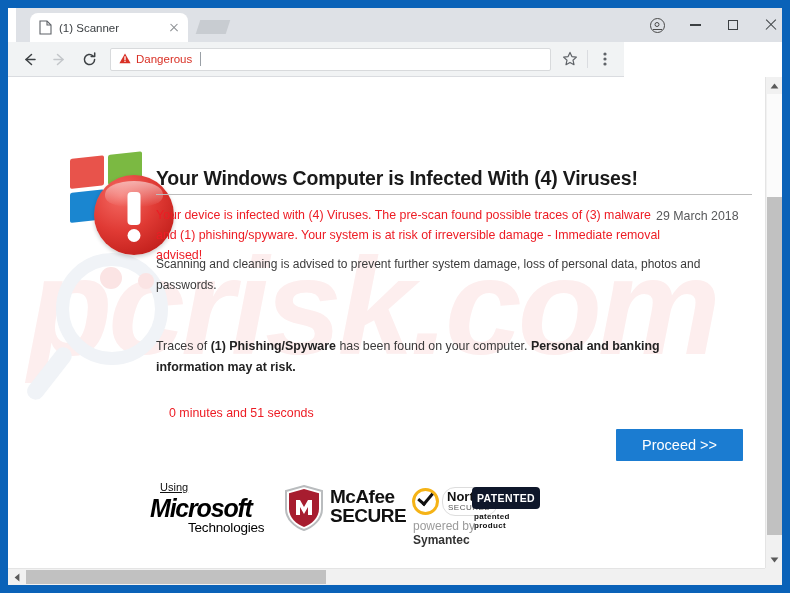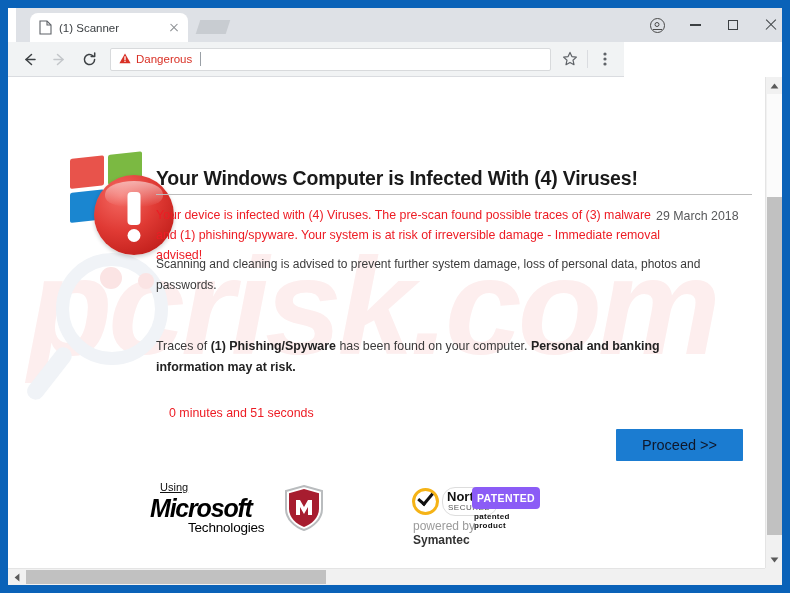--- a/index.html
+++ b/index.html
@@ -388,21 +388,21 @@
     color: #ed1c24;
     margin-left: 13px;
   }
 
   .proceed-btn {
     position: absolute;
     left: 608px; top: 352px;
     width: 127px; height: 32px;
     background: #1b7cd1;
     border: none;
-    color: #0f172a;
+    color: #ffffff;
     font-family: "Liberation Sans", sans-serif;
     font-size: 14.5px;
     cursor: pointer;
     border-radius: 1px;
   }
 
   
   .badges {
     position: absolute;
     left: 142px; top: 404px;
@@ -520,21 +520,21 @@
   
   .bdg-pat {
     position: absolute;
     left: 322px; top: 6px;
     width: 72px; height: 42px;
   }
   .pat-box {
     position: absolute;
     left: 0; top: 0;
     width: 68px; height: 22px;
-    background: #8b5cf6;
+    background: #0f172a;
     border-radius: 4px;
     display: flex;
     align-items: center;
     justify-content: center;
   }
   .pat-box span {
     color: #fff;
     font-size: 10.5px;
     font-weight: bold;
     letter-spacing: .4px;
@@ -746,20 +746,24 @@
             </div>
 
             <div class="bdg-mca">
               <span class="mca-shield">
                 <svg width="40" height="46" viewBox="0 0 40 46">
                   <path d="M20,1 L38,6 V24 C38,34 29,42 20,45 C11,42 2,34 2,24 V6 Z" fill="#ffffff" stroke="#b9bcbe" stroke-width="2"></path>
                   <path d="M20,4 L35,8.3 V24 C35,32.4 27.4,39.4 20,42 C12.6,39.4 5,32.4 5,24 V8.3 Z" fill="#a71d2f"></path>
                   <path d="M12,15 h4 l4,7 l4,-7 h4 v15 h-4 v-8 l-4,7 l-4,-7 v8 h-4 z" fill="#ffffff"></path>
                 </svg>
               </span>
+              <span class="mca-text">
+                <span class="mca-l1">McAfee</span>
+                <span class="mca-l2">SECURE</span>
+              </span>
             </div>
 
             <div class="bdg-nor">
               <span class="nor-box"></span>
               <span class="nor-circle"></span>
               <span class="nor-check"></span>
               <span class="nor-name">Norton</span>
               <span class="nor-secured">SECURED</span>
               <span class="nor-powered"><span>powered by </span><b>Symantec</b></span>
             </div>

